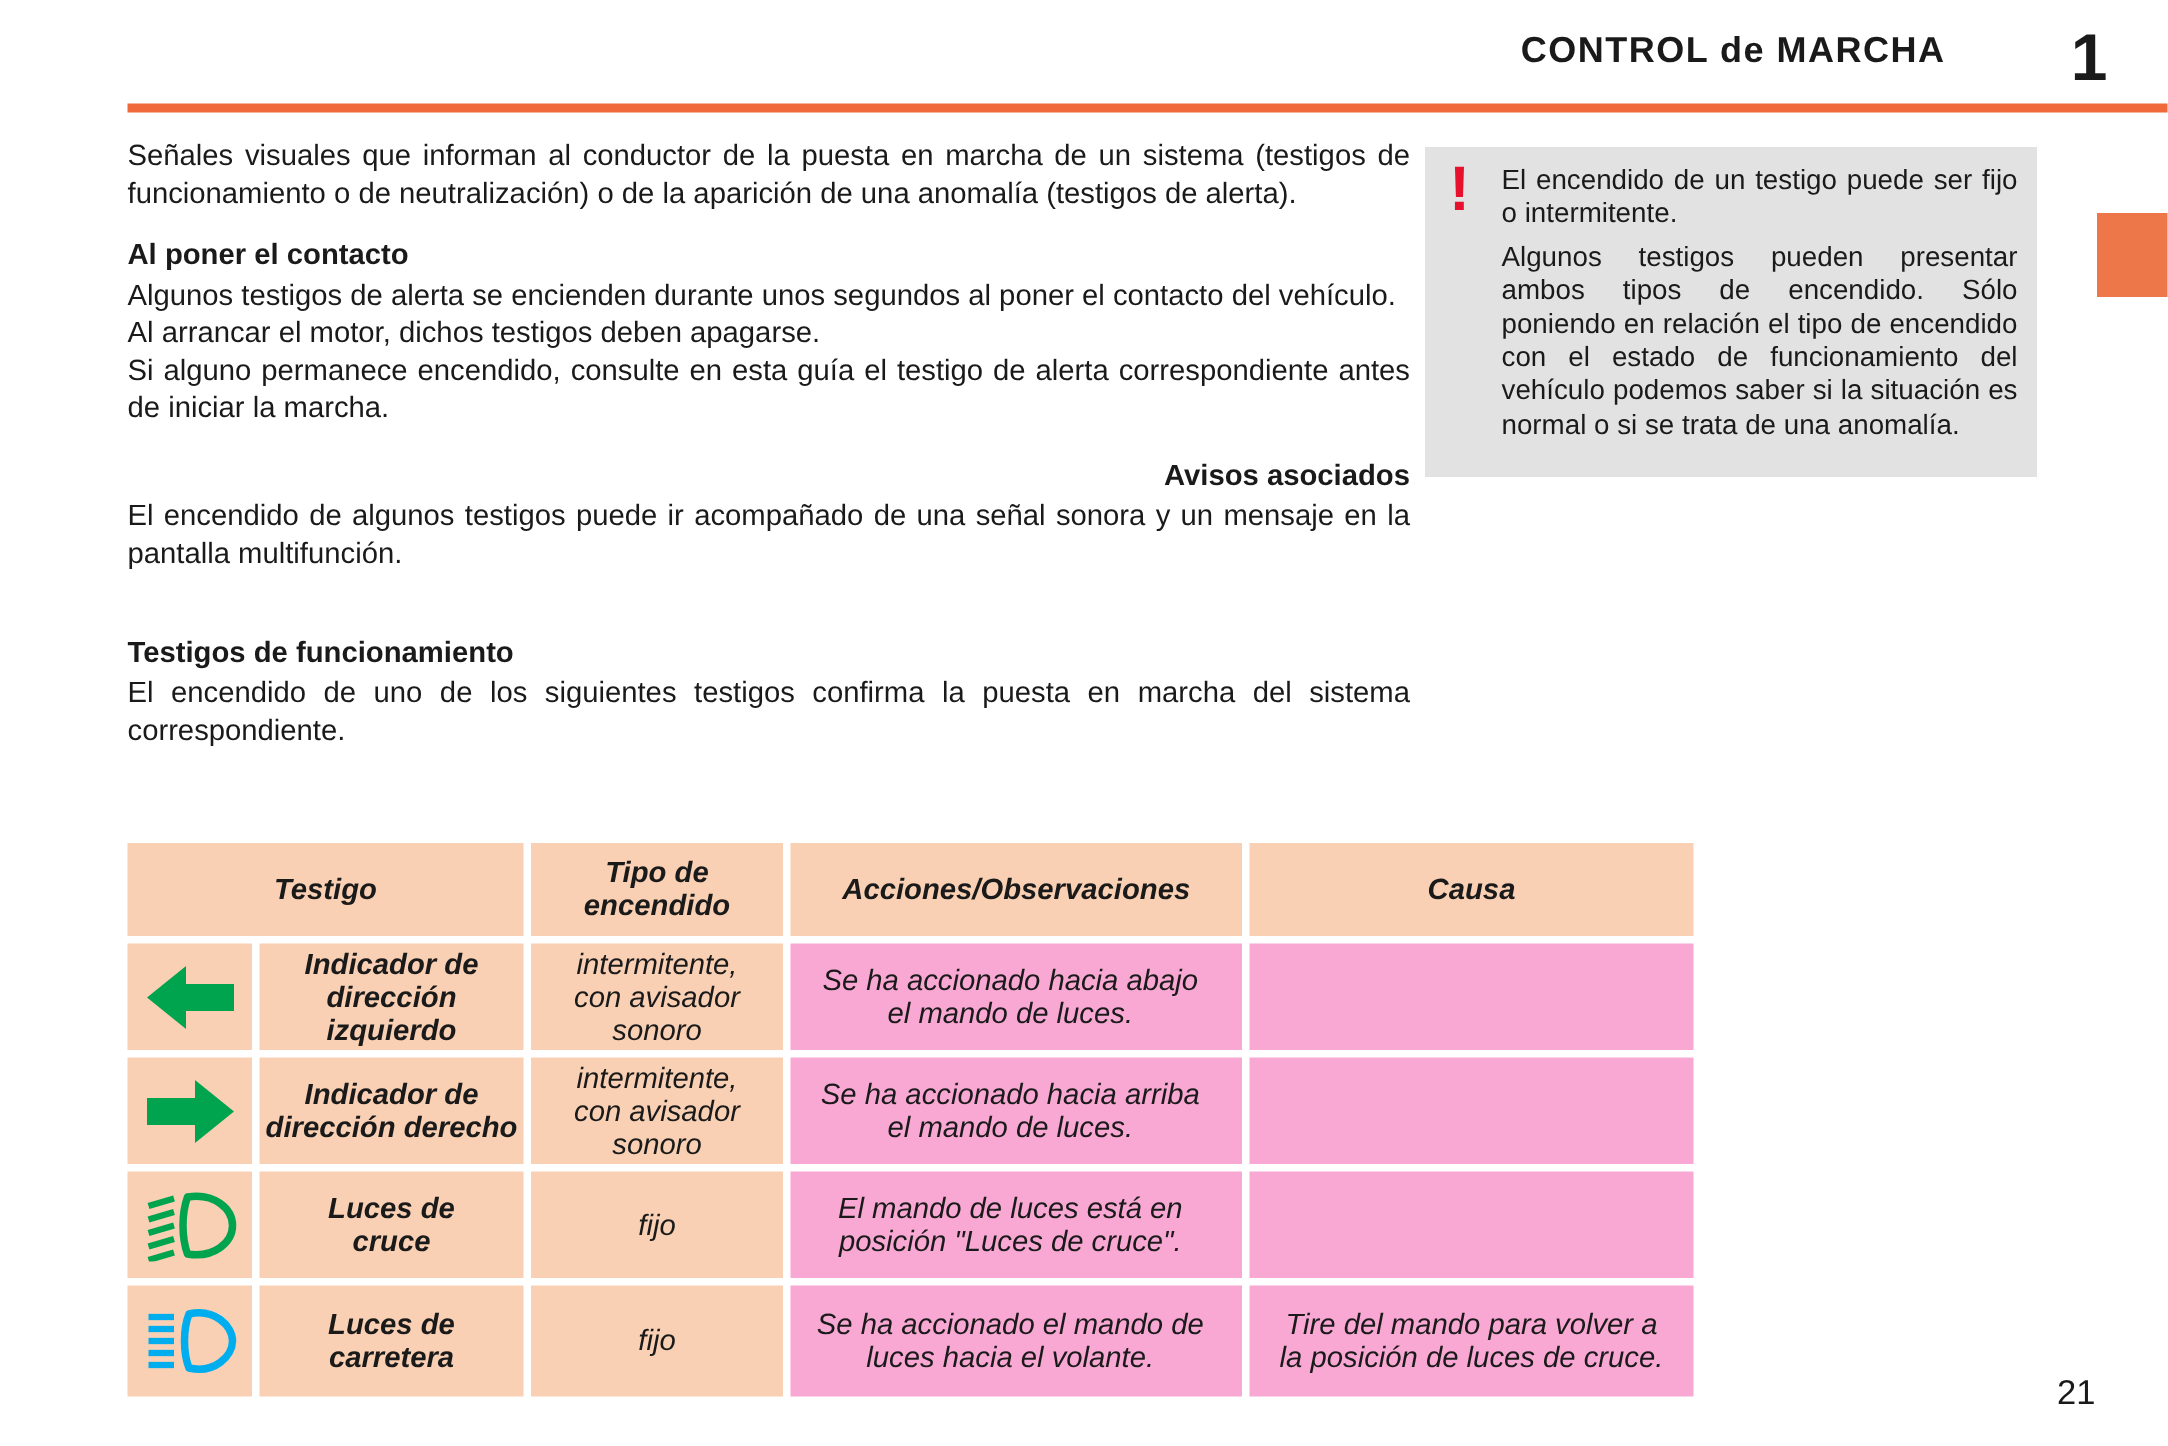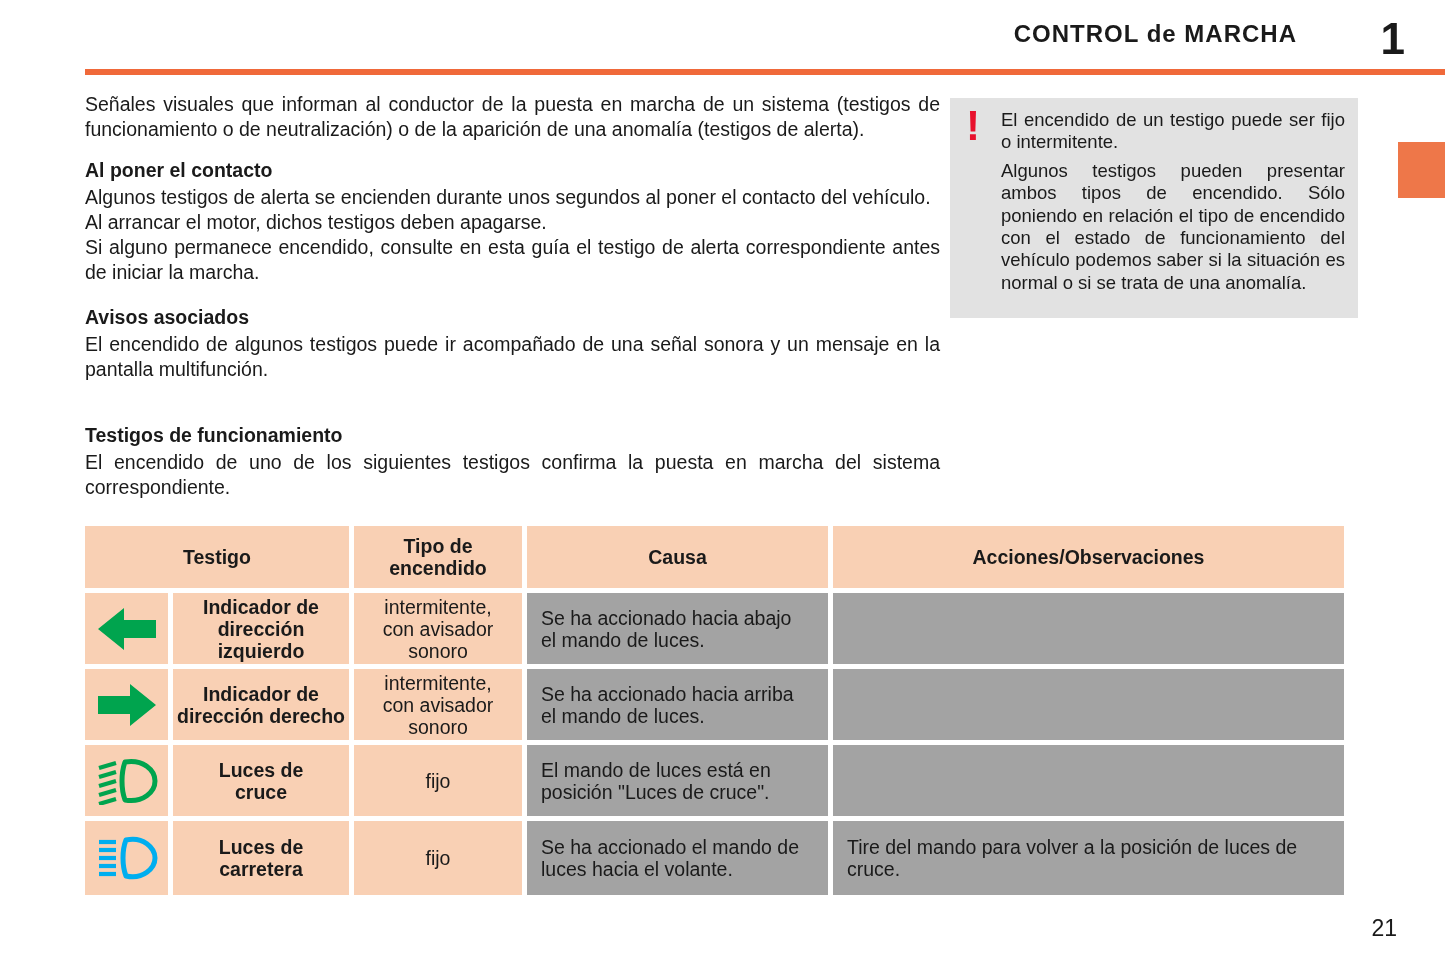--- a/index.html
+++ b/index.html
@@ -22,28 +22,28 @@
 
   
   .note { left:950px; top:98px; width:408px; height:220px; background:#e2e2e2;
           display:flex; padding:11px 13px 8px 13px; }
   .note .bang { width:38px; flex:none; color:#e8112d; font-size:42px; font-weight:bold;
                 line-height:34px; padding-left:3px; }
   .note .ntext { flex:1; font-size:18.5px; line-height:22.4px; text-align:justify; }
   .note .ntext p + p { margin-top:6px; }
 
   
-  .itable { left:85px; top:526px; width:1259px; display:grid;
+  .itable { left:85px; top:562px; width:1044px; display:grid;
             grid-template-columns:83px 176px 168px 301px 1fr;
             grid-template-rows:62px 71px 71px 71px 74px;
-            gap:5px; }
+            gap:5px;font-style:italic; }
   .cell { display:flex; align-items:center; justify-content:center; text-align:center;
           font-size:19.5px; line-height:22px; }
   .cell.dark  { background:#f9d0b4; }
-  .cell.light { background:#a3a3a3; justify-content:flex-start; text-align:left;
+  .cell.light { background:#f9a8d4; justify-content:flex-start; text-align:center;
                 padding:6px 14px; }
   .cell.hdrc  { background:#f9d0b4; font-weight:bold; }
   .span2 { grid-column:1 / span 2; }
   .cell .nm { font-weight:bold; }
   .hdr-tipo { max-width:120px; }
   .causa-txt { max-width:265px; }
   .acc-txt  { max-width:470px; }
   .icon-cell svg { display:block; }
 
   .pageno { right:48px; bottom:22px; font-size:23px; }
@@ -57,43 +57,43 @@
 <div class="abs side-tab"></div>
 
 <div class="abs main-col">
   <p class="mb">Señales visuales que informan al conductor de la puesta en marcha de un sistema (testigos de funcionamiento o de neutralización) o de la aparición de una anomalía (testigos de alerta).</p>
 
   <h2>Al poner el contacto</h2>
   <p>Algunos testigos de alerta se encienden durante unos segundos al poner el contacto del vehículo.</p>
   <p>Al arrancar el motor, dichos testigos deben apagarse.</p>
   <p>Si alguno permanece encendido, consulte en esta guía el testigo de alerta correspondiente antes de iniciar la marcha.</p>
 
-  <h2 style="margin-top:21px;">Avisos asociados</h2>
+  <h2 style="margin-top:21px;text-align:right;">Avisos asociados</h2>
   <p>El encendido de algunos testigos puede ir acompañado de una señal sonora y un mensaje en la pantalla multifunción.</p>
 
   <h2 style="margin-top:42px;">Testigos de funcionamiento</h2>
   <p>El encendido de uno de los siguientes testigos confirma la puesta en marcha del sistema correspondiente.</p>
 </div>
 
 <div class="abs note">
   <div class="bang">!</div>
   <div class="ntext">
     <p>El encendido de un testigo puede ser fijo o intermitente.</p>
     <p>Algunos testigos pueden presentar ambos tipos de encendido. Sólo poniendo en relación el tipo de encendido con el estado de funcionamiento del vehículo podemos saber si la situación es normal o si se trata de una anomalía.</p>
   </div>
 </div>
 
 <div class="abs itable">
 
   <div class="cell hdrc span2">Testigo</div>
   <div class="cell hdrc">
       <span class="hdr-tipo">Tipo de encendido</span>
     </div>
+  <div class="cell hdrc">Acciones/Observaciones</div>
   <div class="cell hdrc">Causa</div>
-  <div class="cell hdrc">Acciones/Observaciones</div>
 
   <div class="cell dark icon-cell">
     <svg width="60" height="46" viewBox="0 0 60 46" aria-hidden="true">
       <polygon points="1,23 27,2 27,14 59,14 59,32 27,32 27,44" fill="#00a44e"></polygon>
     </svg>
   </div>
   <div class="cell dark">
       <span class="nm">Indicador de dirección izquierdo</span>
     </div>
   <div class="cell dark">

